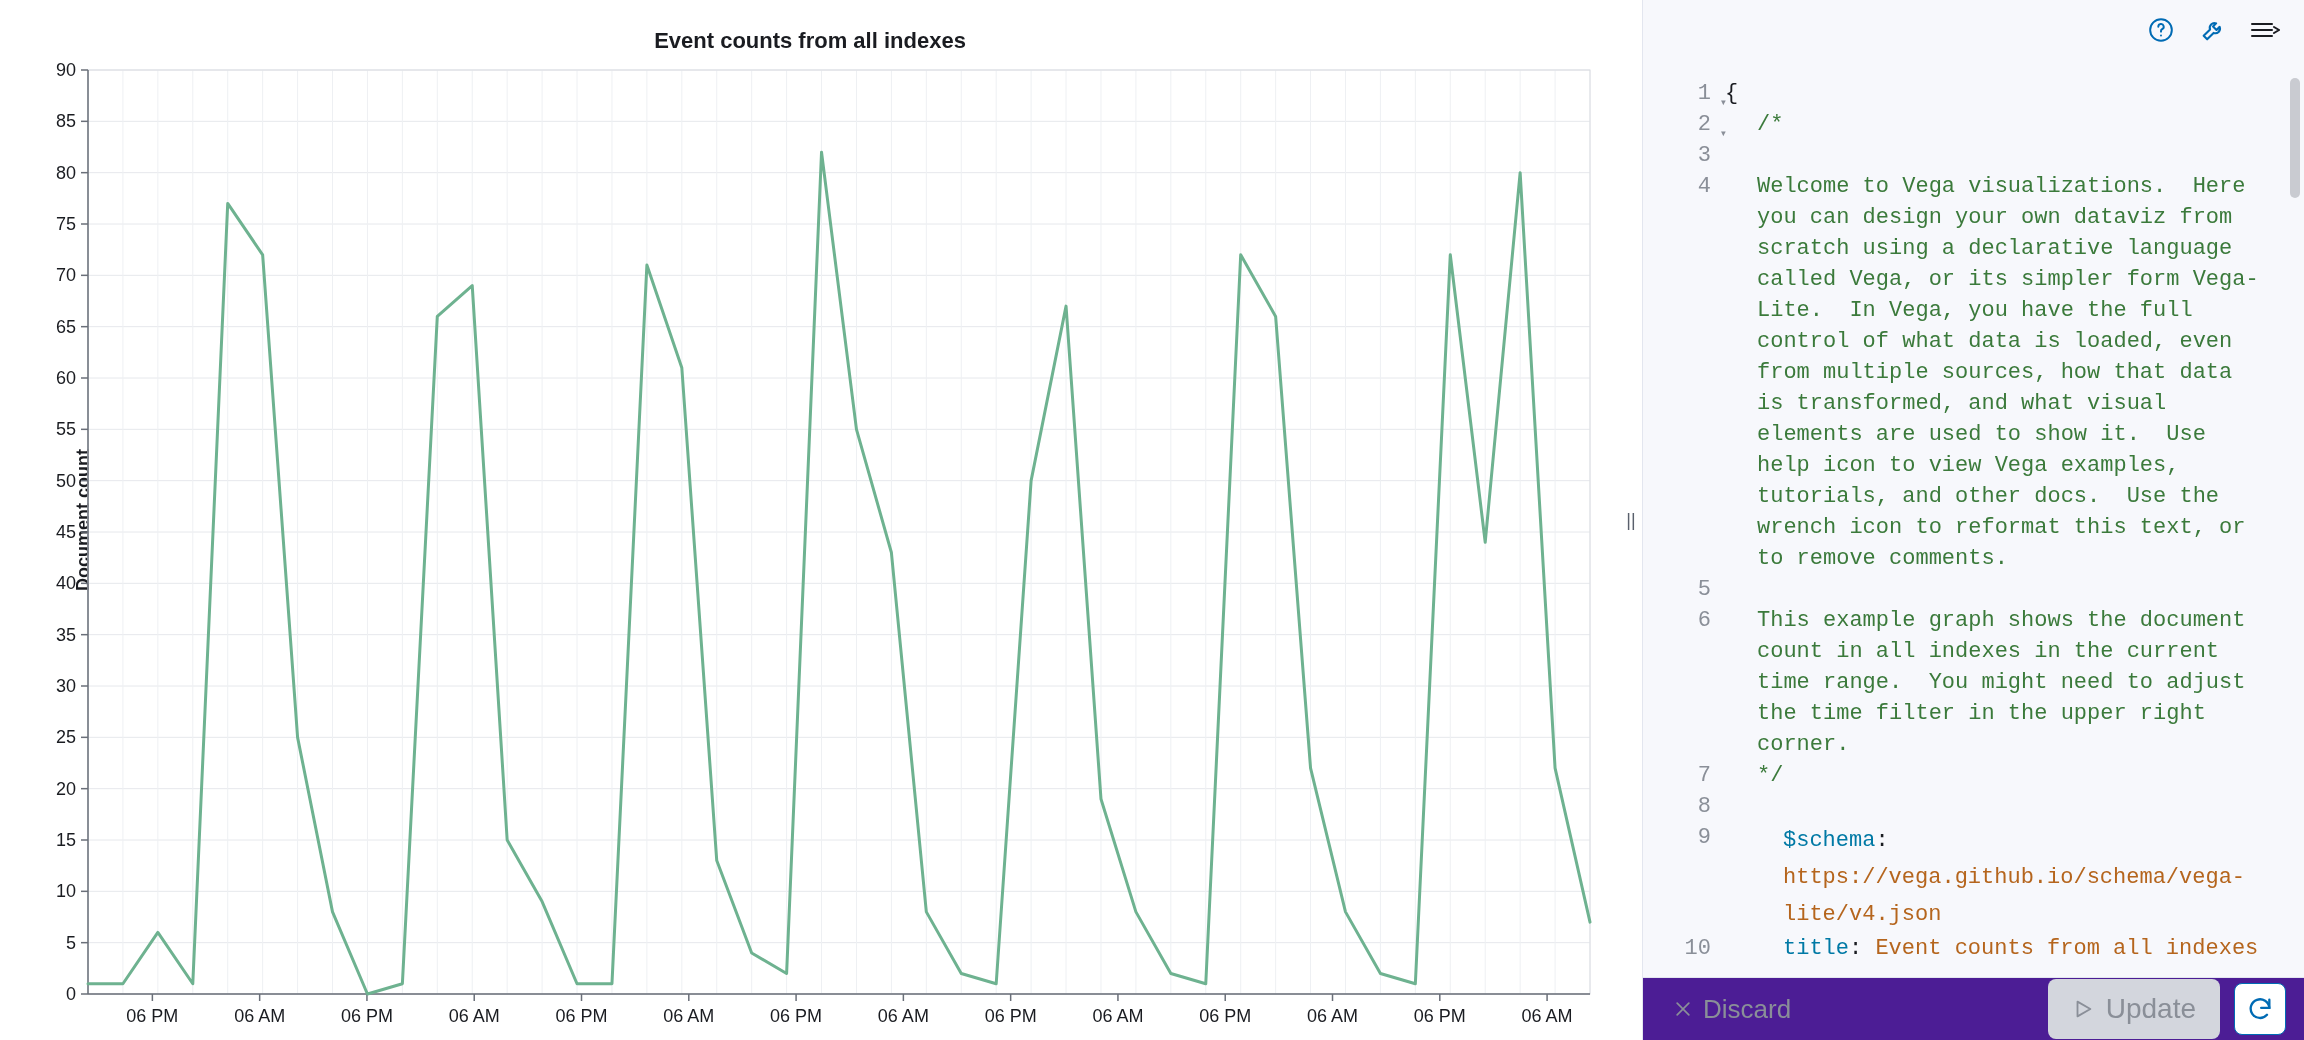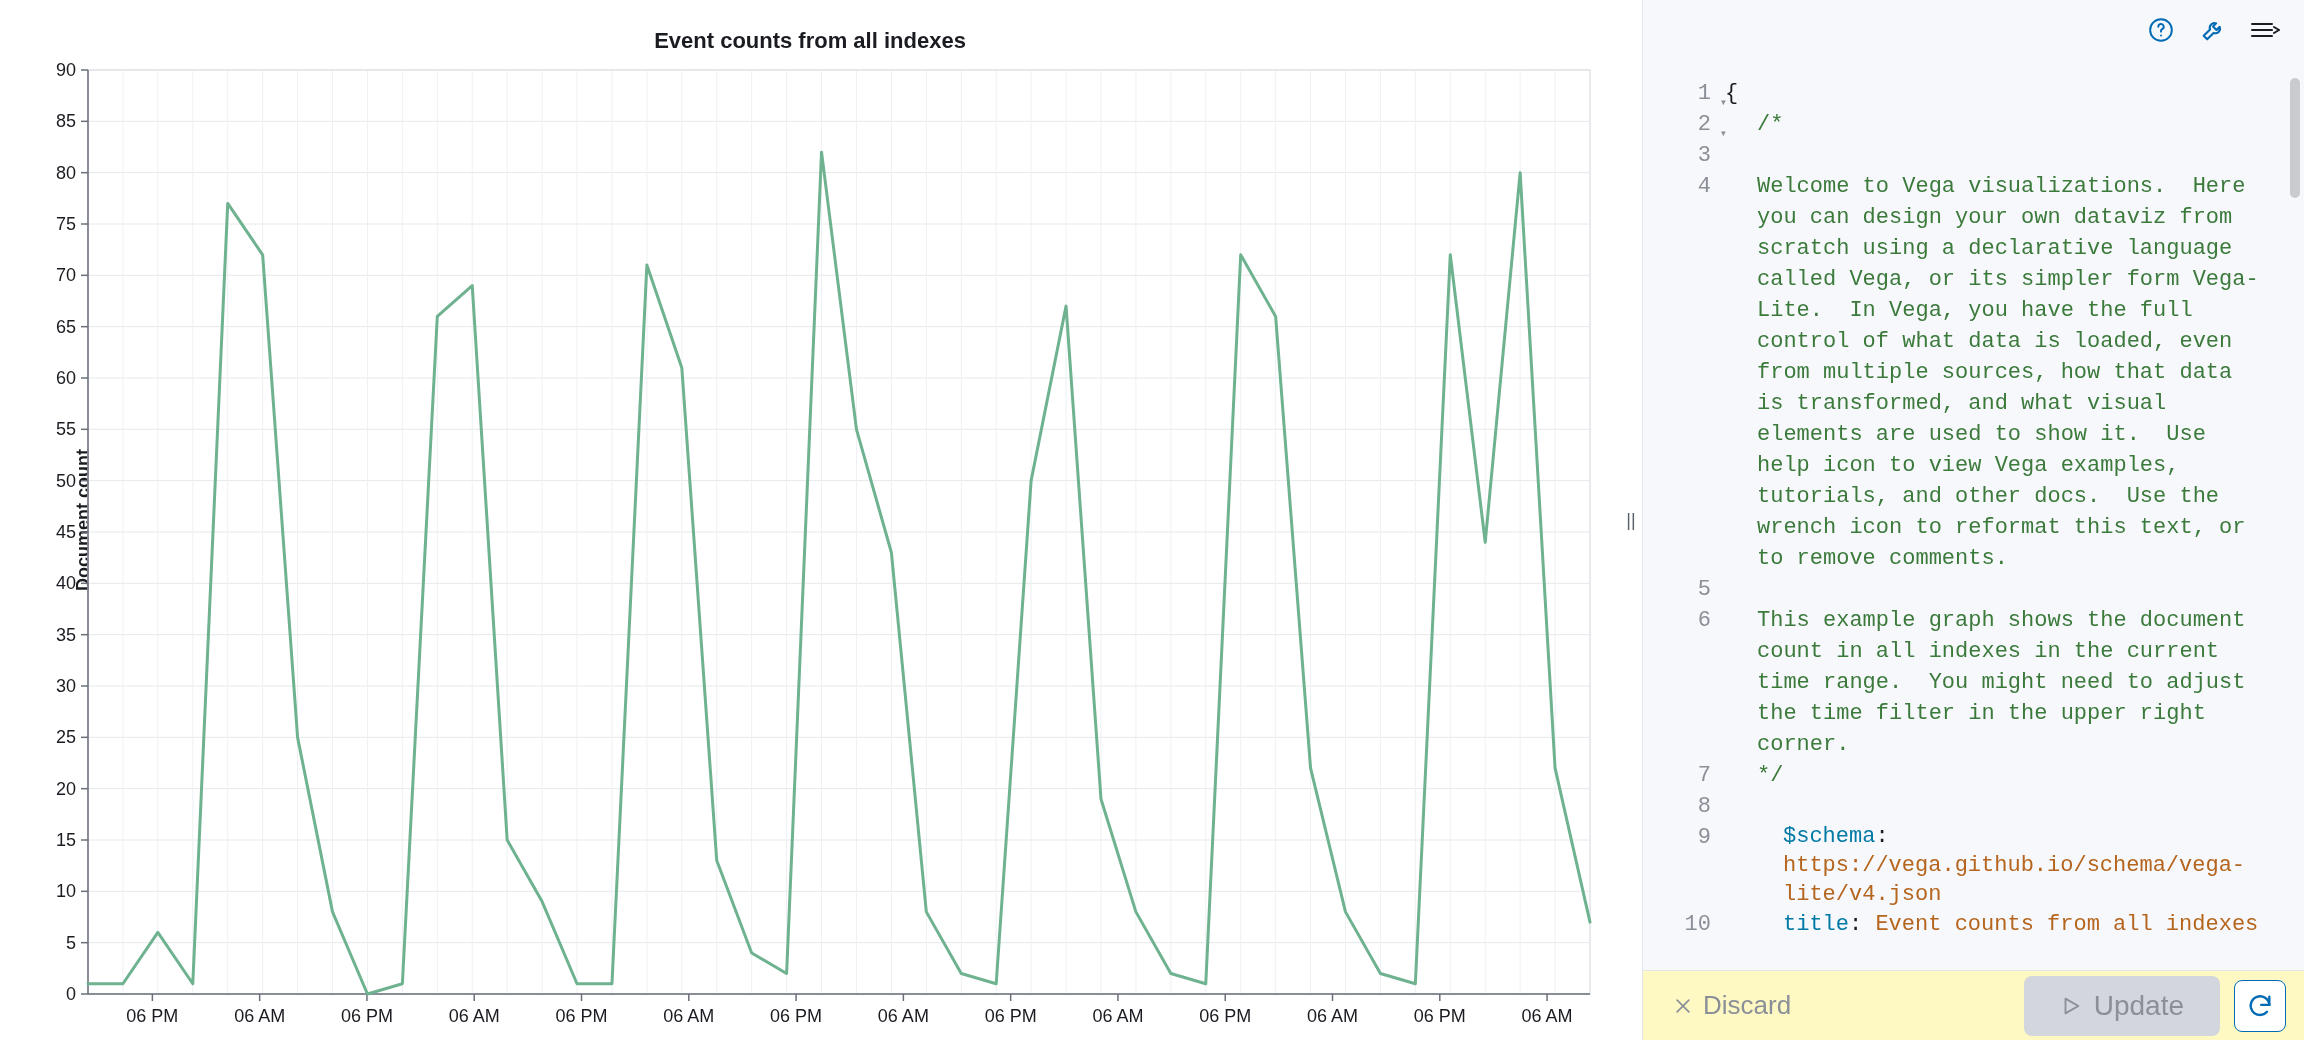--- a/index.html
+++ b/index.html
@@ -126,27 +126,27 @@
   color: #1a1c21;
   padding-right: 30px;
 }
 .code-indent { padding-left: 32px; }
 .code-indent2 { padding-left: 58px; }
 .tok-comment { color: #3b7a3b; }
 .tok-key { color: #0079a5; }
 .tok-string { color: #b5651d; }
 
 .editor-bottom {
-  height: 70px;
+  height: 63px;
   border-top: 1px solid #e3e6ef;
   display: flex;
   align-items: center;
   padding: 0 18px;
   gap: 14px;
-  background: #fef9c3;
+  background: #4c1d95;
 }
 .discard-btn {
   display: flex;
   align-items: center;
   gap: 10px;
   color: #8a8f98;
   font-size: 26px;
   cursor: not-allowed;
   background: none;
   border: none;
@@ -155,21 +155,21 @@
 .spacer { flex: 1; }
 .update-btn {
   display: flex;
   align-items: center;
   gap: 12px;
   background: #d3d6dd;
   color: #8a8f98;
   font-size: 28px;
   border: none;
   border-radius: 8px;
-  padding: 14px 36px;
+  padding: 14px 24px;
   cursor: not-allowed;
 }
 .refresh-btn {
   width: 52px;
   height: 52px;
   border: 1.5px solid #006bb4;
   border-radius: 8px;
   background: #fff;
   color: #006bb4;
   display: flex;
@@ -378,21 +378,21 @@
         <div class="code-line">
           <div class="gutter">7</div>
           <div class="code-text code-indent"><span class="tok-comment">*/</span></div>
         </div>
         <div class="code-line">
           <div class="gutter">8</div>
           <div class="code-text"></div>
         </div>
         <div class="code-line">
           <div class="gutter">9</div>
-          <div class="code-text" style="text-indent: 0px; padding-left: 30px; display: block; margin-left: 28px; white-space: pre-wrap; padding-right: 40px; position: relative; line-height: 29px; overflow-wrap: break-word; max-width: 560px;"><span class="tok-key">$schema</span><span>: </span><span class="tok-string">https://vega.github.io/schema/vega-lite/v4.json</span></div>
+          <div class="code-text" style="text-indent: 0px; padding-left: 30px; display: block; margin-left: 28px; white-space: pre-wrap; padding-right: 40px; position: relative; line-height: 37px; overflow-wrap: break-word; max-width: 560px;"><span class="tok-key">$schema</span><span>: </span><span class="tok-string">https://vega.github.io/schema/vega-lite/v4.json</span></div>
         </div>
         <div class="code-line">
           <div class="gutter">10</div>
           <div class="code-text code-indent2"><span class="tok-key">title</span><span>: </span><span class="tok-string">Event counts from all indexes</span></div>
         </div>
       </div>
     <div class="code-scroll"></div>
   </div>
 
   <div class="editor-bottom">

